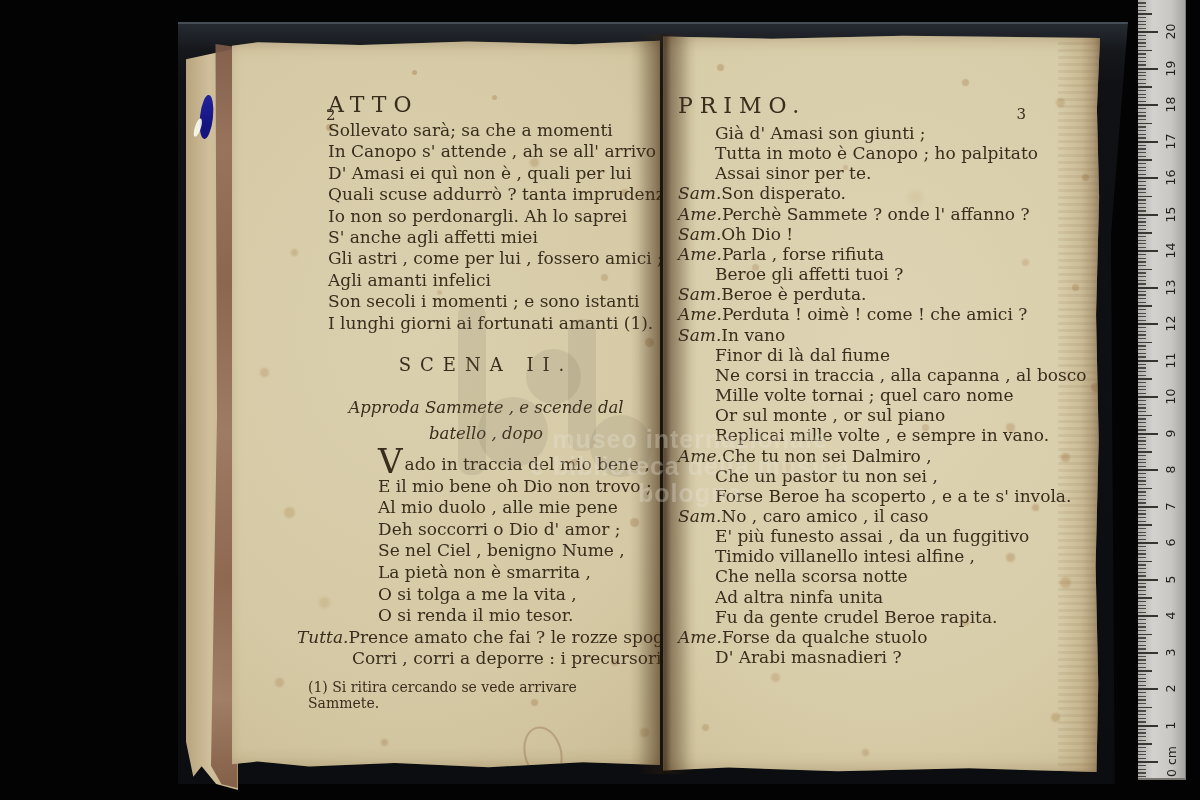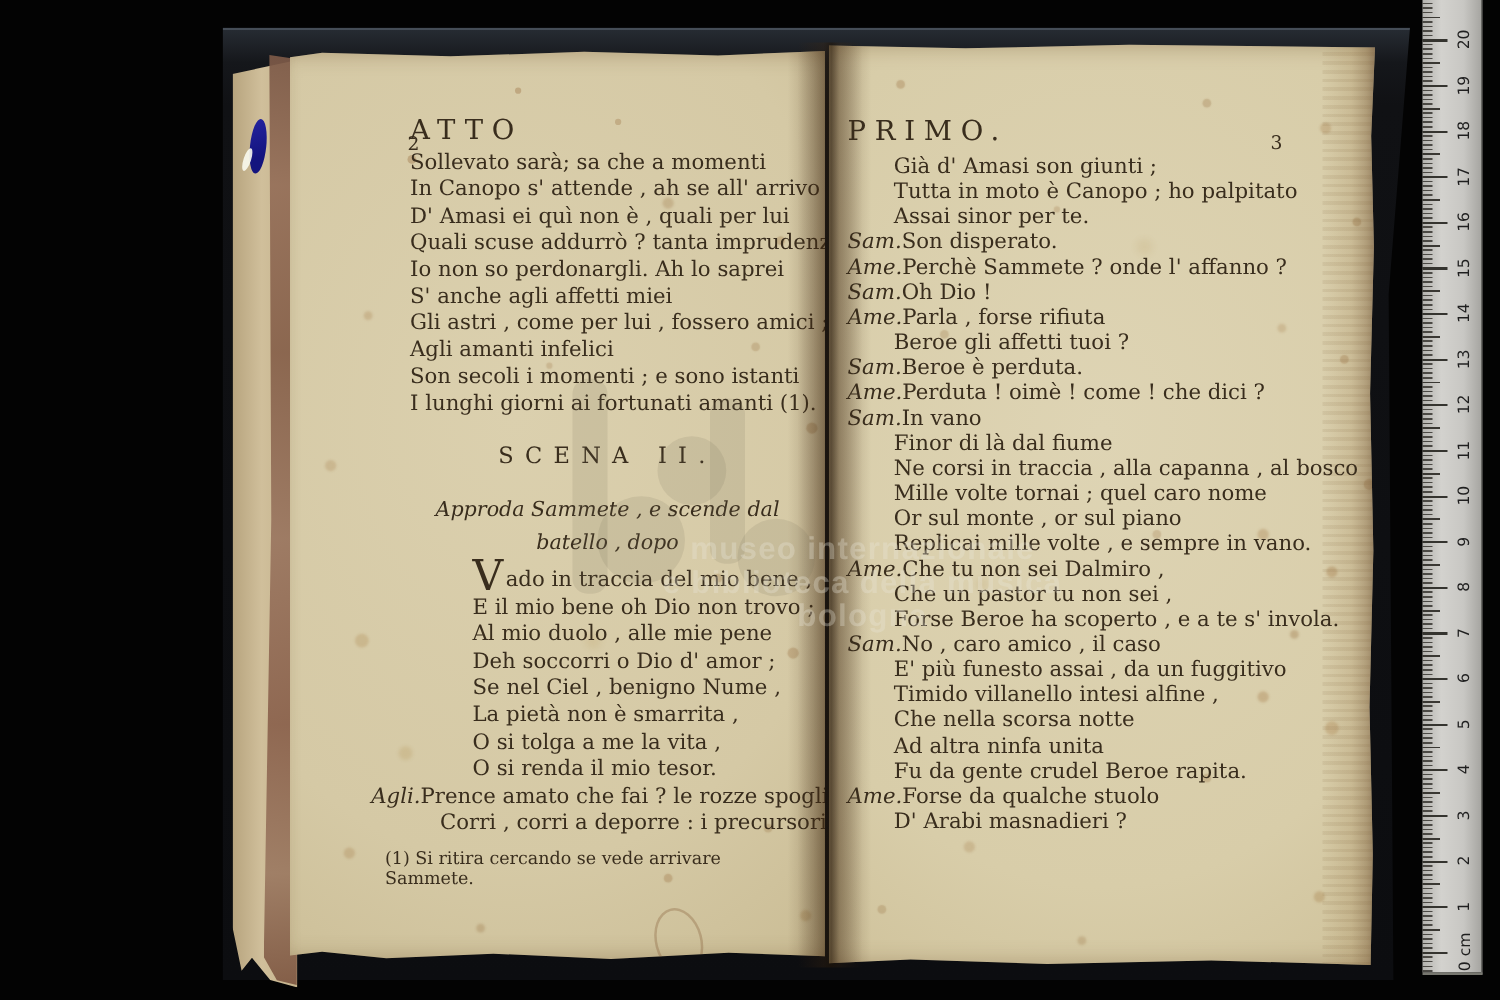--- a/index.html
+++ b/index.html
@@ -174,21 +174,21 @@
             <div class="line">Deh soccorri o Dio d' amor ;</div>
             <div class="line">Se nel Ciel , benigno Nume ,</div>
             <div class="line">La pietà non è smarrita ,</div>
             <div class="line">O si tolga a me la vita ,</div>
             <div class="line">O si renda il mio tesor.</div>
           </div>
       </div>
 
       <div class="dlg-block">
 
-      <div class="line dlg has-speaker"><span class="speaker">Agli.</span><span>Prence amato che fai ? le rozze spoglie</span></div>
+      <div class="line dlg has-speaker"><span class="speaker">Tutta.</span><span>Prence amato che fai ? le rozze spoglie</span></div>
           <div class="line dlg"><span class="speaker"></span><span>Corri , corri a deporre : i precursori</span></div>
         </div>
 
       <div class="footnote">(1) Si ritira cercando se vede arrivare Sammete.</div>
     </div>
   </div>
 
   <div class="page page-right">
     <div class="spots spots-r"></div>
     <div class="deckle"></div>
@@ -199,21 +199,21 @@
 
       <div class="rp-line"><span class="speaker"></span><span>Già d' Amasi son giunti ;</span></div>
           <div class="rp-line"><span class="speaker"></span><span>Tutta in moto è Canopo ; ho palpitato</span></div>
           <div class="rp-line"><span class="speaker"></span><span>Assai sinor per te.</span></div>
           <div class="rp-line has-speaker"><span class="speaker">Sam.</span><span>Son disperato.</span></div>
           <div class="rp-line has-speaker"><span class="speaker">Ame.</span><span>Perchè Sammete ? onde l' affanno ?</span></div>
           <div class="rp-line has-speaker"><span class="speaker">Sam.</span><span>Oh Dio !</span></div>
           <div class="rp-line has-speaker"><span class="speaker">Ame.</span><span>Parla , forse rifiuta</span></div>
           <div class="rp-line"><span class="speaker"></span><span>Beroe gli affetti tuoi ?</span></div>
           <div class="rp-line has-speaker"><span class="speaker">Sam.</span><span>Beroe è perduta.</span></div>
-          <div class="rp-line has-speaker"><span class="speaker">Ame.</span><span>Perduta ! oimè ! come ! che dici ?</span></div>
+          <div class="rp-line has-speaker"><span class="speaker">Ame.</span><span>Perduta ! oimè ! come ! che amici ?</span></div>
           <div class="rp-line has-speaker"><span class="speaker">Sam.</span><span>In vano</span></div>
           <div class="rp-line"><span class="speaker"></span><span>Finor di là dal fiume</span></div>
           <div class="rp-line"><span class="speaker"></span><span>Ne corsi in traccia , alla capanna , al bosco</span></div>
           <div class="rp-line"><span class="speaker"></span><span>Mille volte tornai ; quel caro nome</span></div>
           <div class="rp-line"><span class="speaker"></span><span>Or sul monte , or sul piano</span></div>
           <div class="rp-line"><span class="speaker"></span><span>Replicai mille volte , e sempre in vano.</span></div>
           <div class="rp-line has-speaker"><span class="speaker">Ame.</span><span>Che tu non sei Dalmiro ,</span></div>
           <div class="rp-line"><span class="speaker"></span><span>Che un pastor tu non sei ,</span></div>
           <div class="rp-line"><span class="speaker"></span><span>Forse Beroe ha scoperto , e a te s' invola.</span></div>
           <div class="rp-line has-speaker"><span class="speaker">Sam.</span><span>No , caro amico , il caso</span></div>

